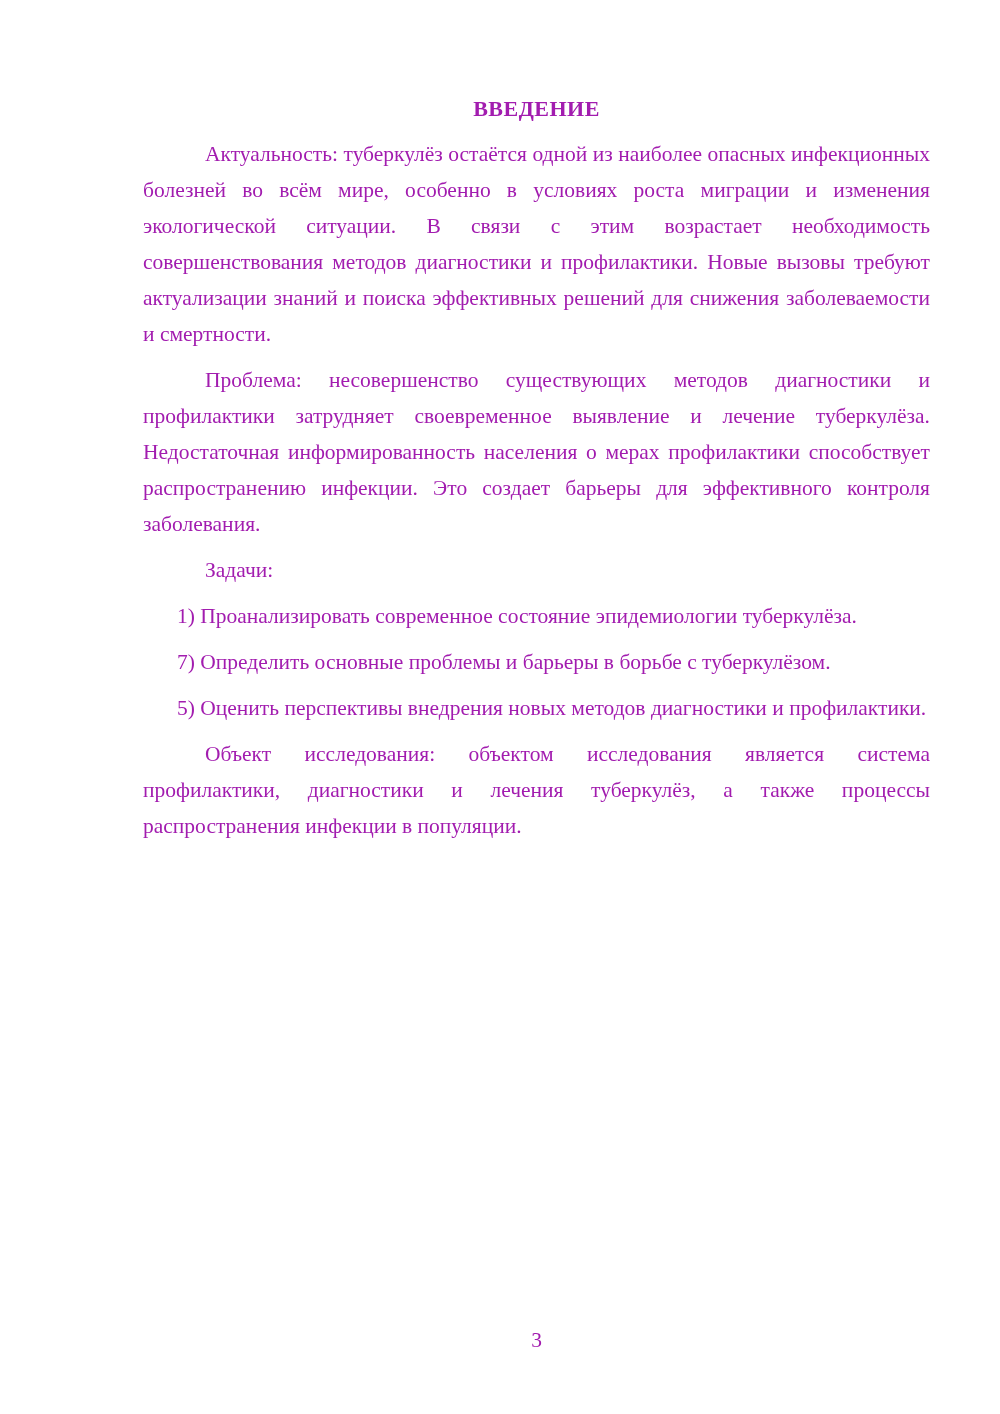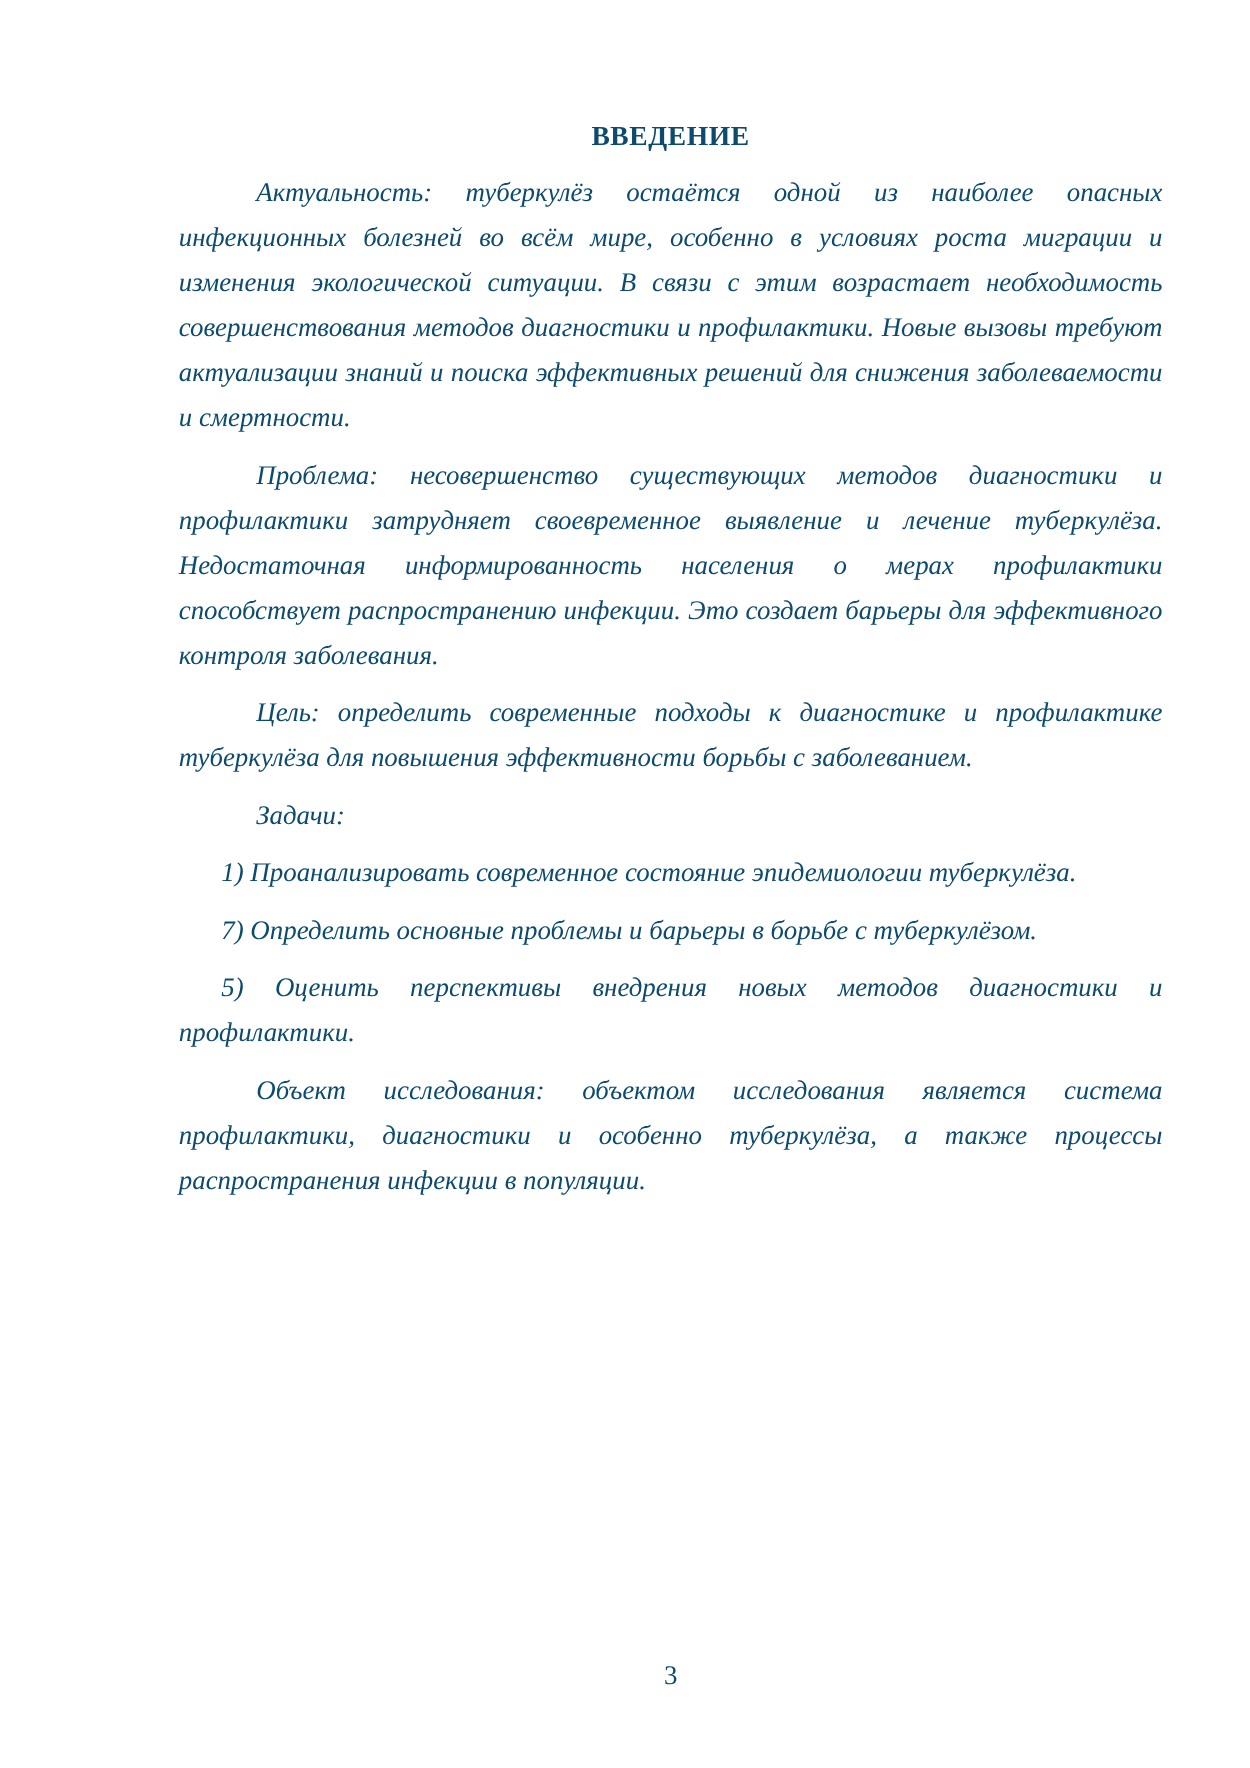--- a/index.html
+++ b/index.html
@@ -7,38 +7,37 @@
     padding: 0;
     background: #ffffff;
   }
   .page {
     position: relative;
     width: 1000px;
     height: 1414px;
     box-sizing: border-box;
     background: #ffffff;
     font-family: "Liberation Serif", "DejaVu Serif", serif;
-    color: #0c4a6e;
+    color: #a21caf;
     padding: 96px 70px 0 143px;
     overflow: hidden;
   }
   .title {
     font-size: 22px;
     font-weight: bold;
     text-align: center;
     margin: 0 0 14px 0;
     letter-spacing: 0.5px;
   }
   .para {
     font-size: 21.5px;
     line-height: 36px;
     text-align: justify;
     margin: 10px 0 0 0;
     text-indent: 62px;
-    font-style: italic;
   }
   .list-item {
     text-indent: 34px;
   }
   .continued {
     text-align-last: justify;
   }
   .page-number {
     position: absolute;
     left: 143px;
@@ -53,30 +52,29 @@
 <body>
 
 <div class="page">
 
   <h1 class="title">ВВЕДЕНИЕ</h1>
 
   <p class="para">Актуальность: туберкулёз остаётся одной из наиболее опасных инфекционных болезней во всём мире, особенно в условиях роста миграции и изменения экологической ситуации. В связи с этим возрастает необходимость совершенствования методов диагностики и профилактики. Новые вызовы требуют актуализации знаний и поиска эффективных решений для снижения заболеваемости и смертности.</p>
 
   <p class="para">Проблема: несовершенство существующих методов диагностики и профилактики затрудняет своевременное выявление и лечение туберкулёза. Недостаточная информированность населения о мерах профилактики способствует распространению инфекции. Это создает барьеры для эффективного контроля заболевания.</p>
 
-  <p class="para">Цель: определить современные подходы к диагностике и профилактике туберкулёза для повышения эффективности борьбы с заболеванием.</p>
 
   <p class="para">Задачи:</p>
 
   <p class="para list-item">1) Проанализировать современное состояние эпидемиологии туберкулёза.</p>
 
 
   <p class="para list-item">7) Определить основные проблемы и барьеры в борьбе с туберкулёзом.</p>
 
 
   <p class="para list-item">5) Оценить перспективы внедрения новых методов диагностики и профилактики.</p>
 
-  <p class="para">Объект исследования: объектом исследования является система профилактики, диагностики и особенно туберкулёза, а также процессы распространения инфекции в популяции.</p>
+  <p class="para">Объект исследования: объектом исследования является система профилактики, диагностики и лечения туберкулёз, а также процессы распространения инфекции в популяции.</p>
 
 
   <div class="page-number">3</div>
 
 </div>
 
 </body></html>

